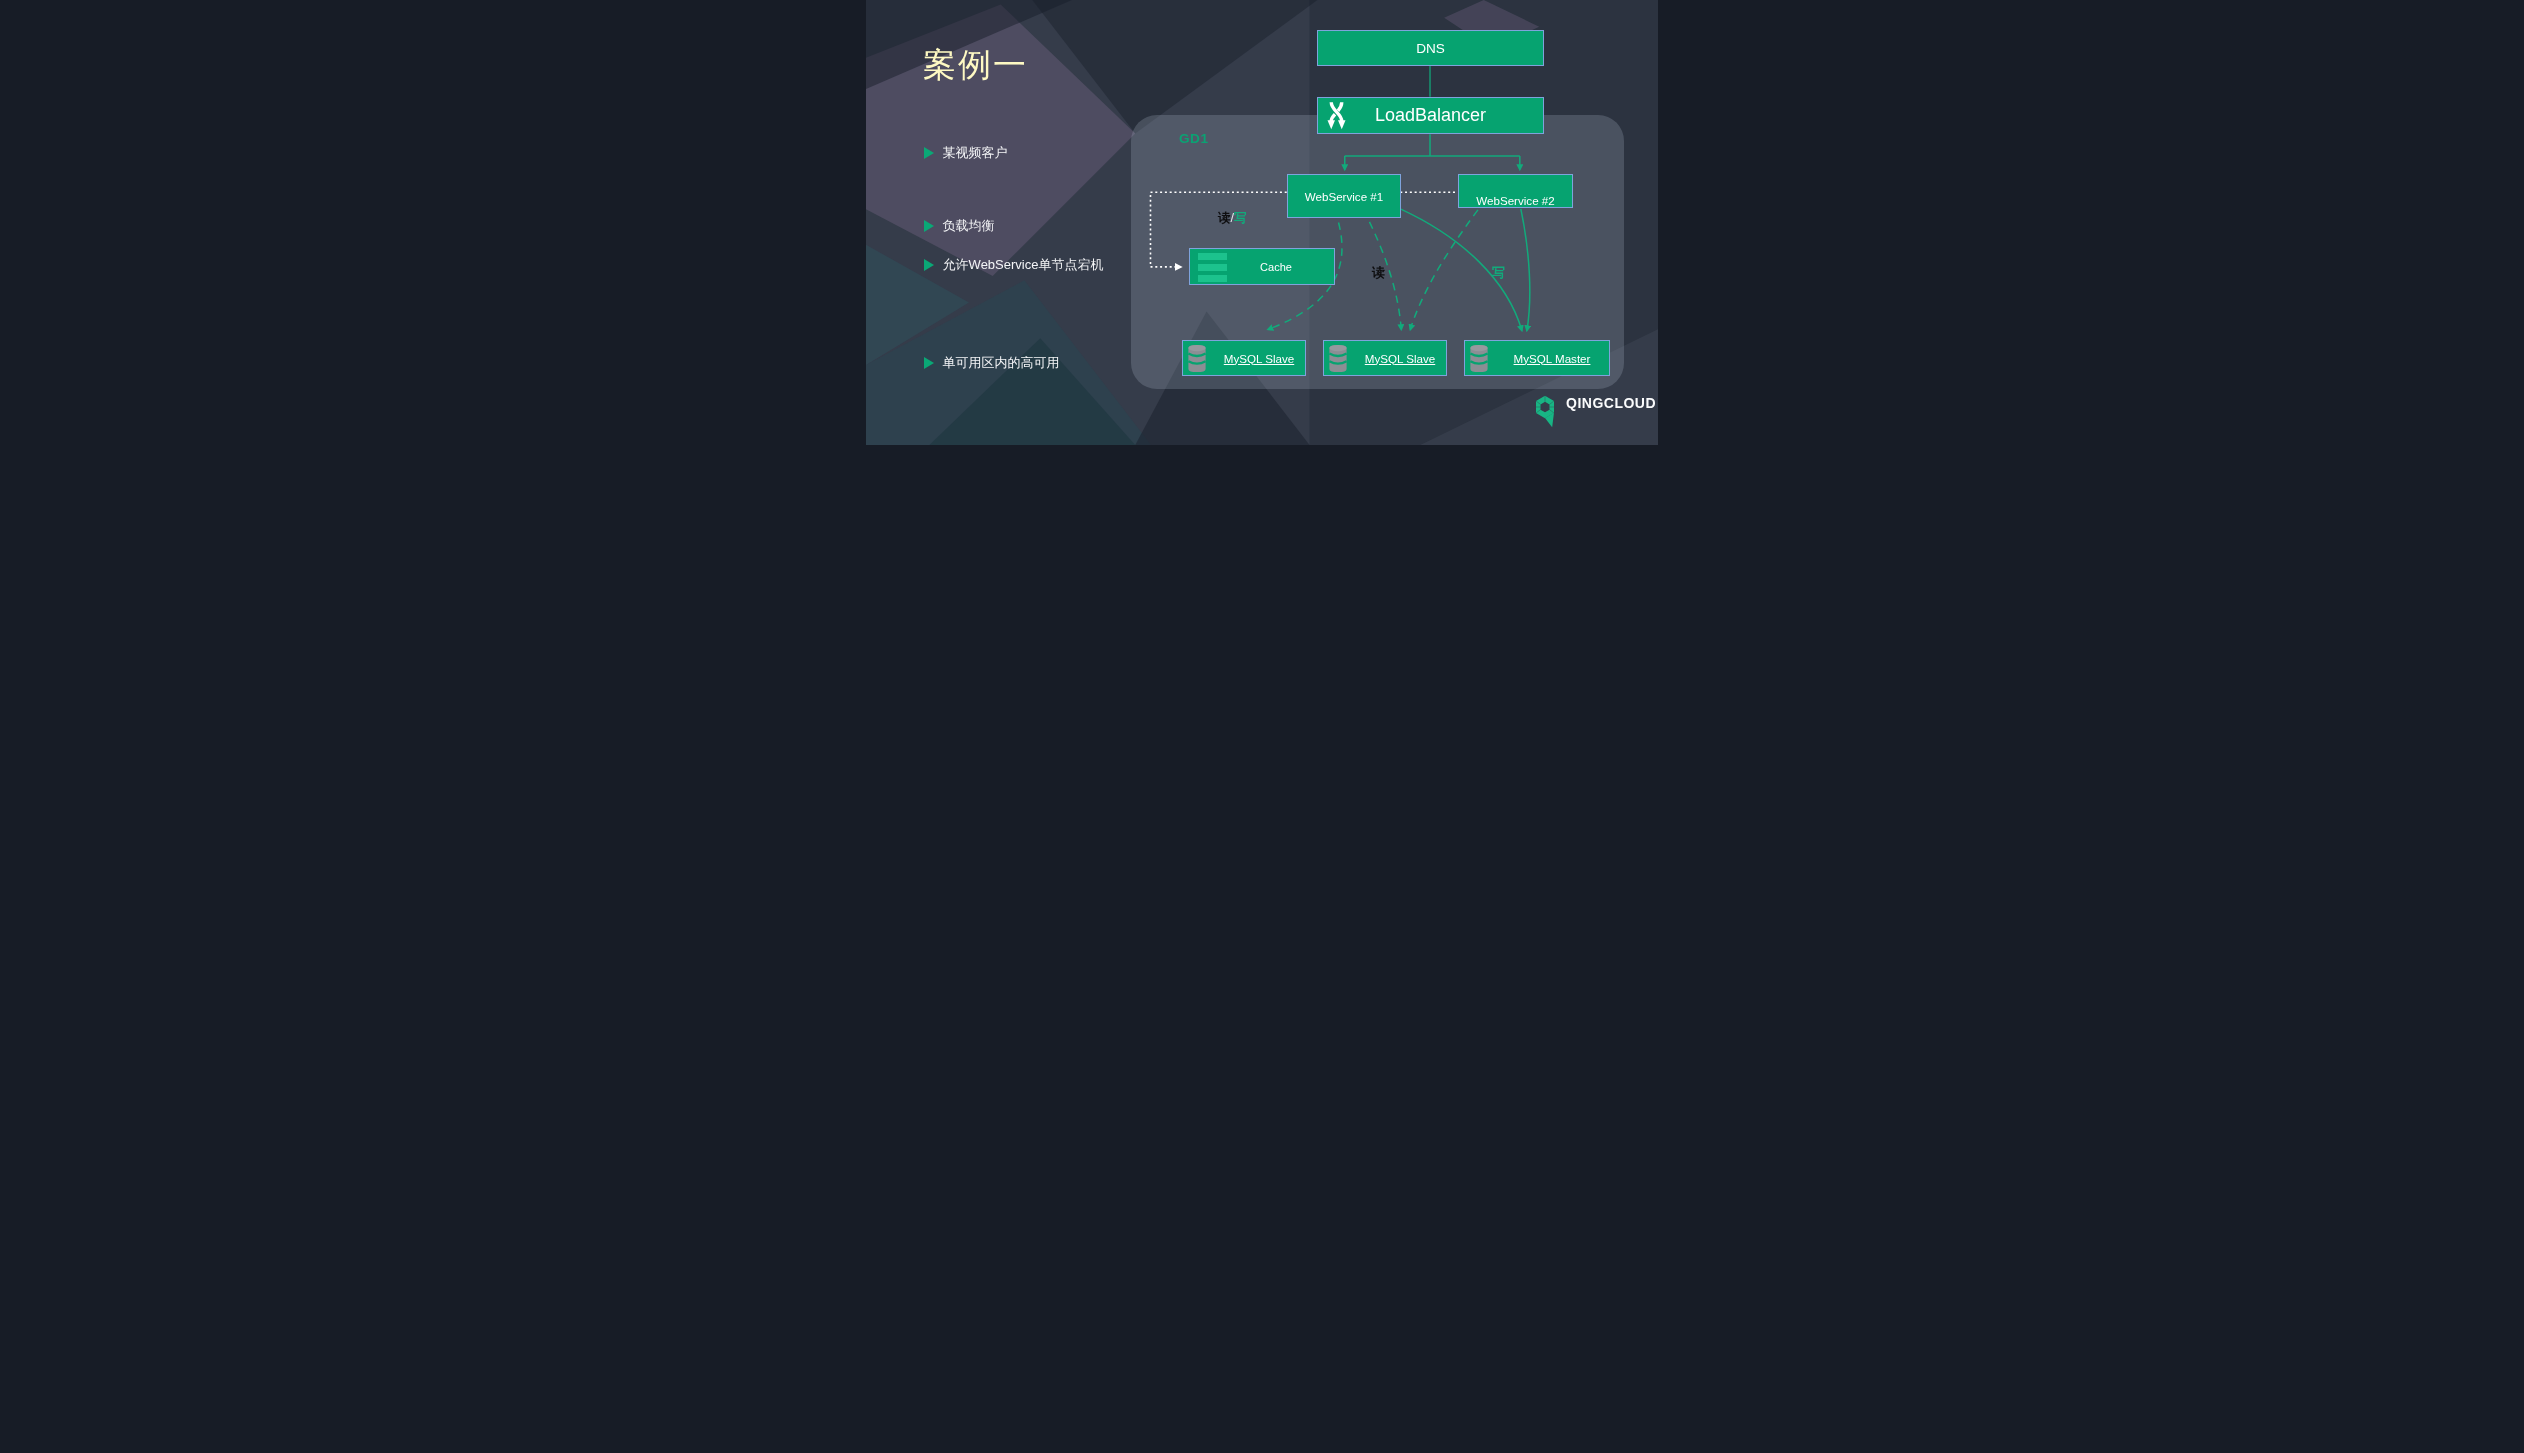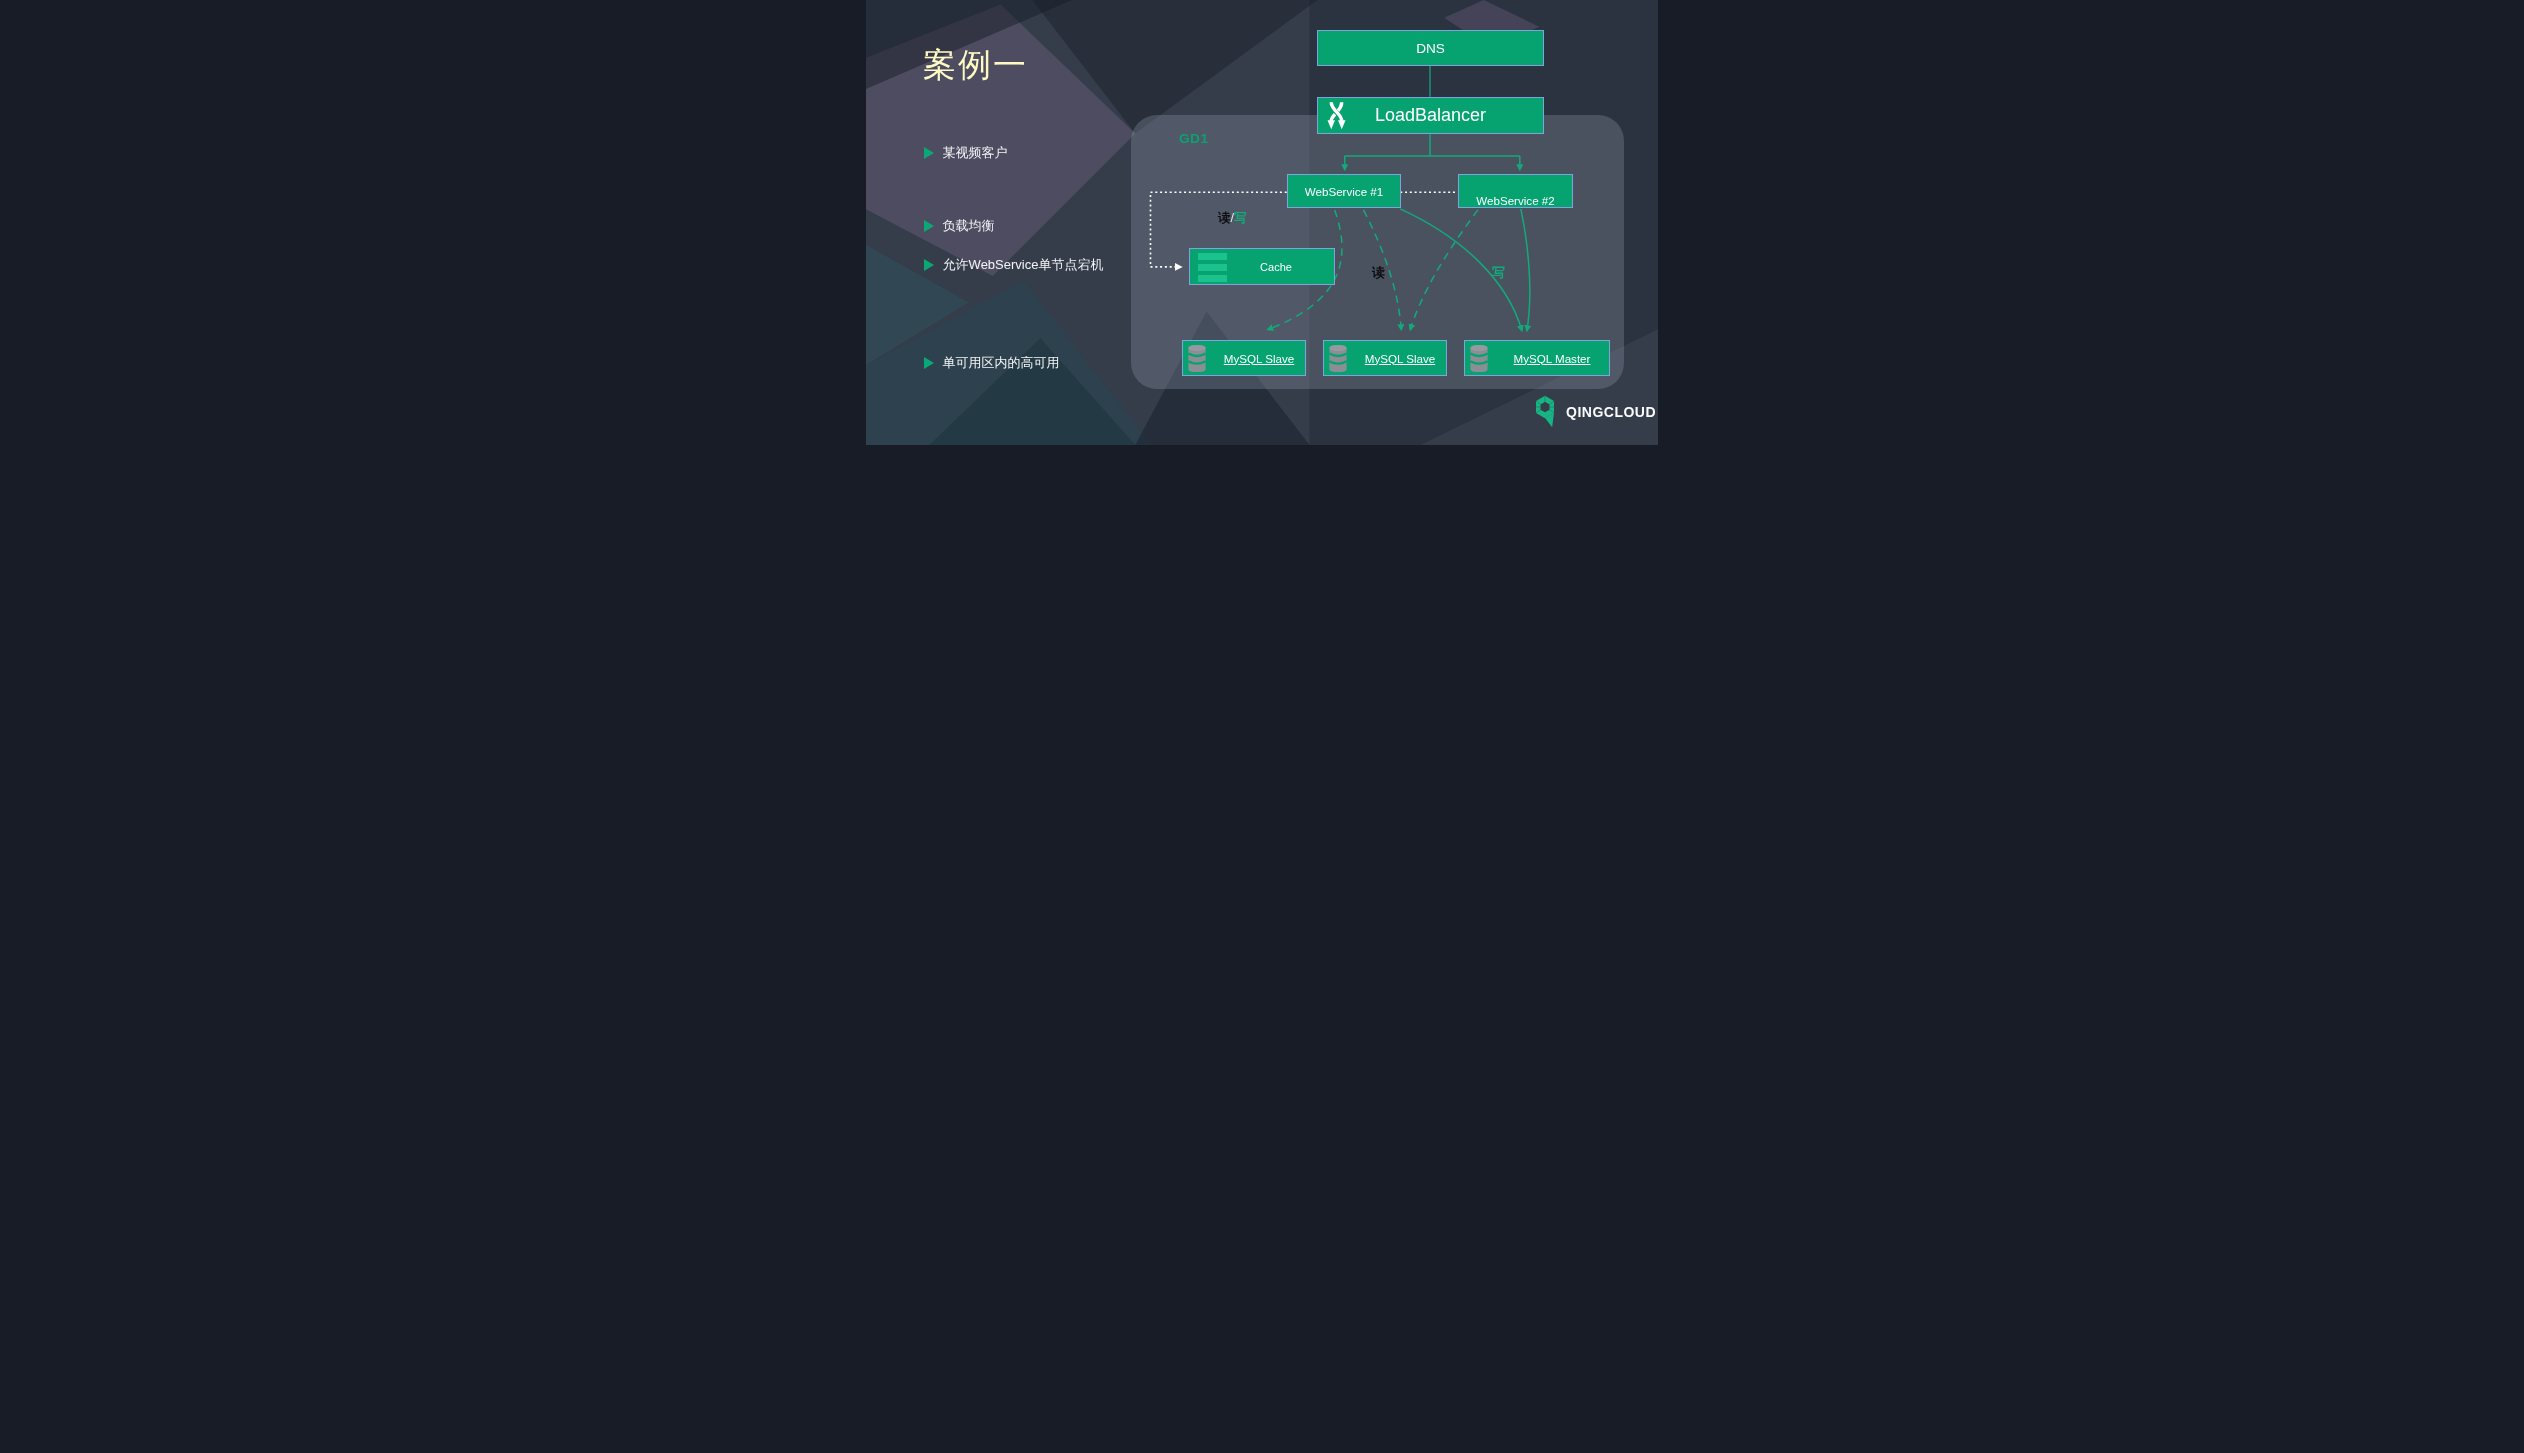--- a/index.html
+++ b/index.html
@@ -40,21 +40,21 @@
         background:rgba(173,182,202,0.24);border-radius:26px;}
   .zone-label{position:absolute;left:313px;top:131px;font-size:13.6px;font-weight:bold;
               color:var(--zone-label-green);letter-spacing:0.5px;}
 
   .node{position:absolute;background:var(--node-green);border:1px solid var(--box-border);
         box-sizing:border-box;display:flex;align-items:center;justify-content:center;
         color:#fff;}
   .node .lbl{white-space:nowrap;}
   .n-dns{left:451px;top:30px;width:227px;height:36px;font-size:13.6px;}
   .n-lb{left:451px;top:97px;width:227px;height:37px;font-size:18px;}
-  .n-ws1{left:421px;top:174px;width:114px;height:34px;font-size:11.6px;}
+  .n-ws1{left:421px;top:174px;width:114px;height:44px;font-size:11.6px;}
   .n-ws2{left:592px;top:174px;width:115px;height:34px;font-size:11.6px;align-items:flex-end;}
   .n-cache{left:323px;top:248px;width:146px;height:37px;font-size:11px;}
   .n-s1{left:316px;top:340px;width:124px;height:36px;font-size:11.6px;}
   .n-s2{left:457px;top:340px;width:124px;height:36px;font-size:11.6px;}
   .n-m{left:598px;top:340px;width:146px;height:36px;font-size:11.6px;}
 
   .lb-icon{position:absolute;left:8px;top:3px;height:31px;width:21px;}
   .cache-bars{position:absolute;left:7.6px;top:3.5px;display:flex;flex-direction:column;gap:4px;}
   .cache-bars span{display:block;width:29px;height:7px;background:var(--icon-bar-green);}
   .db-icon{position:absolute;left:3.5px;top:3px;width:20px;height:29px;}
@@ -66,21 +66,21 @@
   .e-dashed{stroke:var(--edge-green);fill:none;stroke-dasharray:15 11;}
 
   .edge-label{position:absolute;font-size:13px;white-space:nowrap;}
   .el-rw{left:352px;top:210px;font-size:12.6px;}
   .el-rw .r{color:var(--read-label-black);font-weight:bold;}
   .el-rw .s{color:#e8ebef;}
   .el-rw .w{color:var(--edge-green);font-weight:bold;}
   .el-read{left:506px;top:264px;color:var(--read-label-black);font-weight:bold;}
   .el-write{left:626px;top:264px;color:var(--edge-green);font-weight:bold;}
 
-  .logo{position:absolute;left:666px;top:395px;display:flex;align-items:center;gap:8px;}
+  .logo{position:absolute;left:666px;top:395px;display:flex;align-items:flex-start;gap:8px;}
   .logo-text{font-size:14px;font-weight:800;letter-spacing:0.5px;color:#fbfcfd;}
 </style>
 </head>
 <body>
 
 <div class="stage">
 
   <div class="facet f1"></div>
   <div class="facet f2"></div>
   <div class="facet f3"></div>

